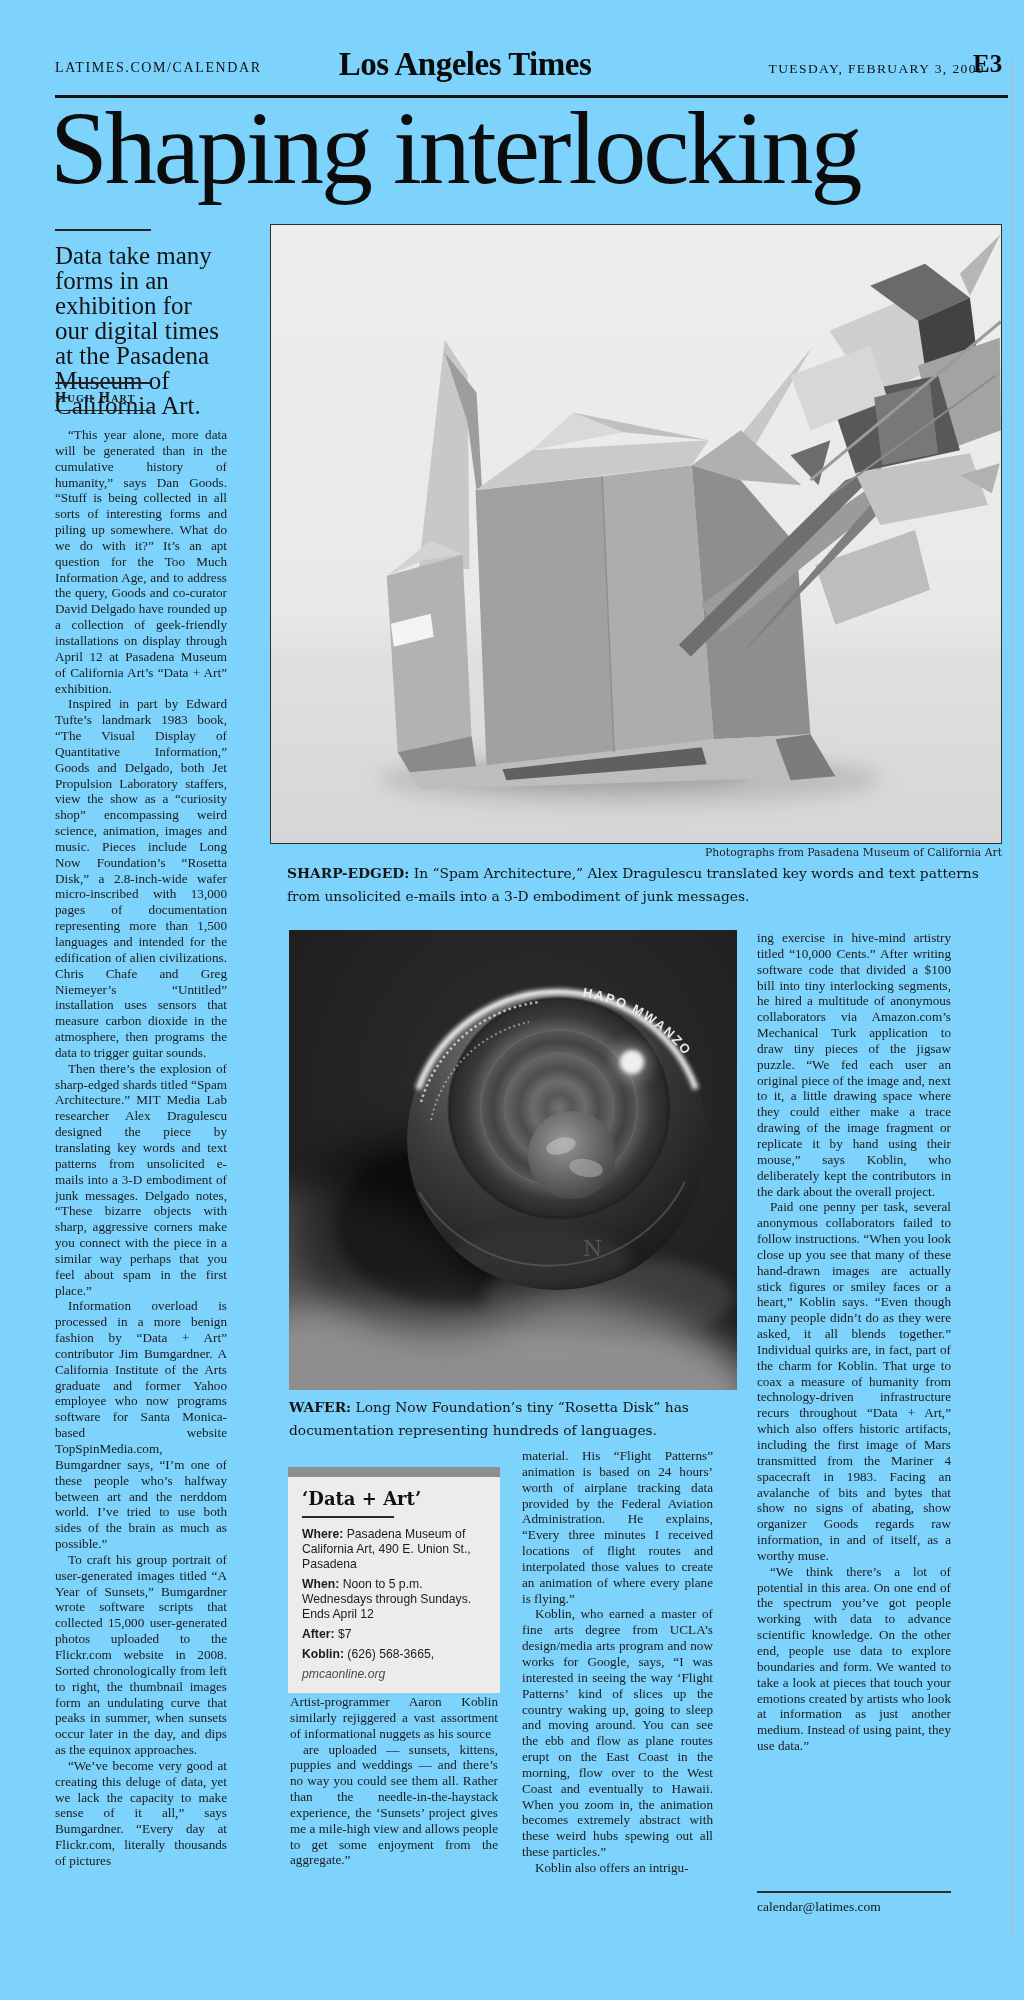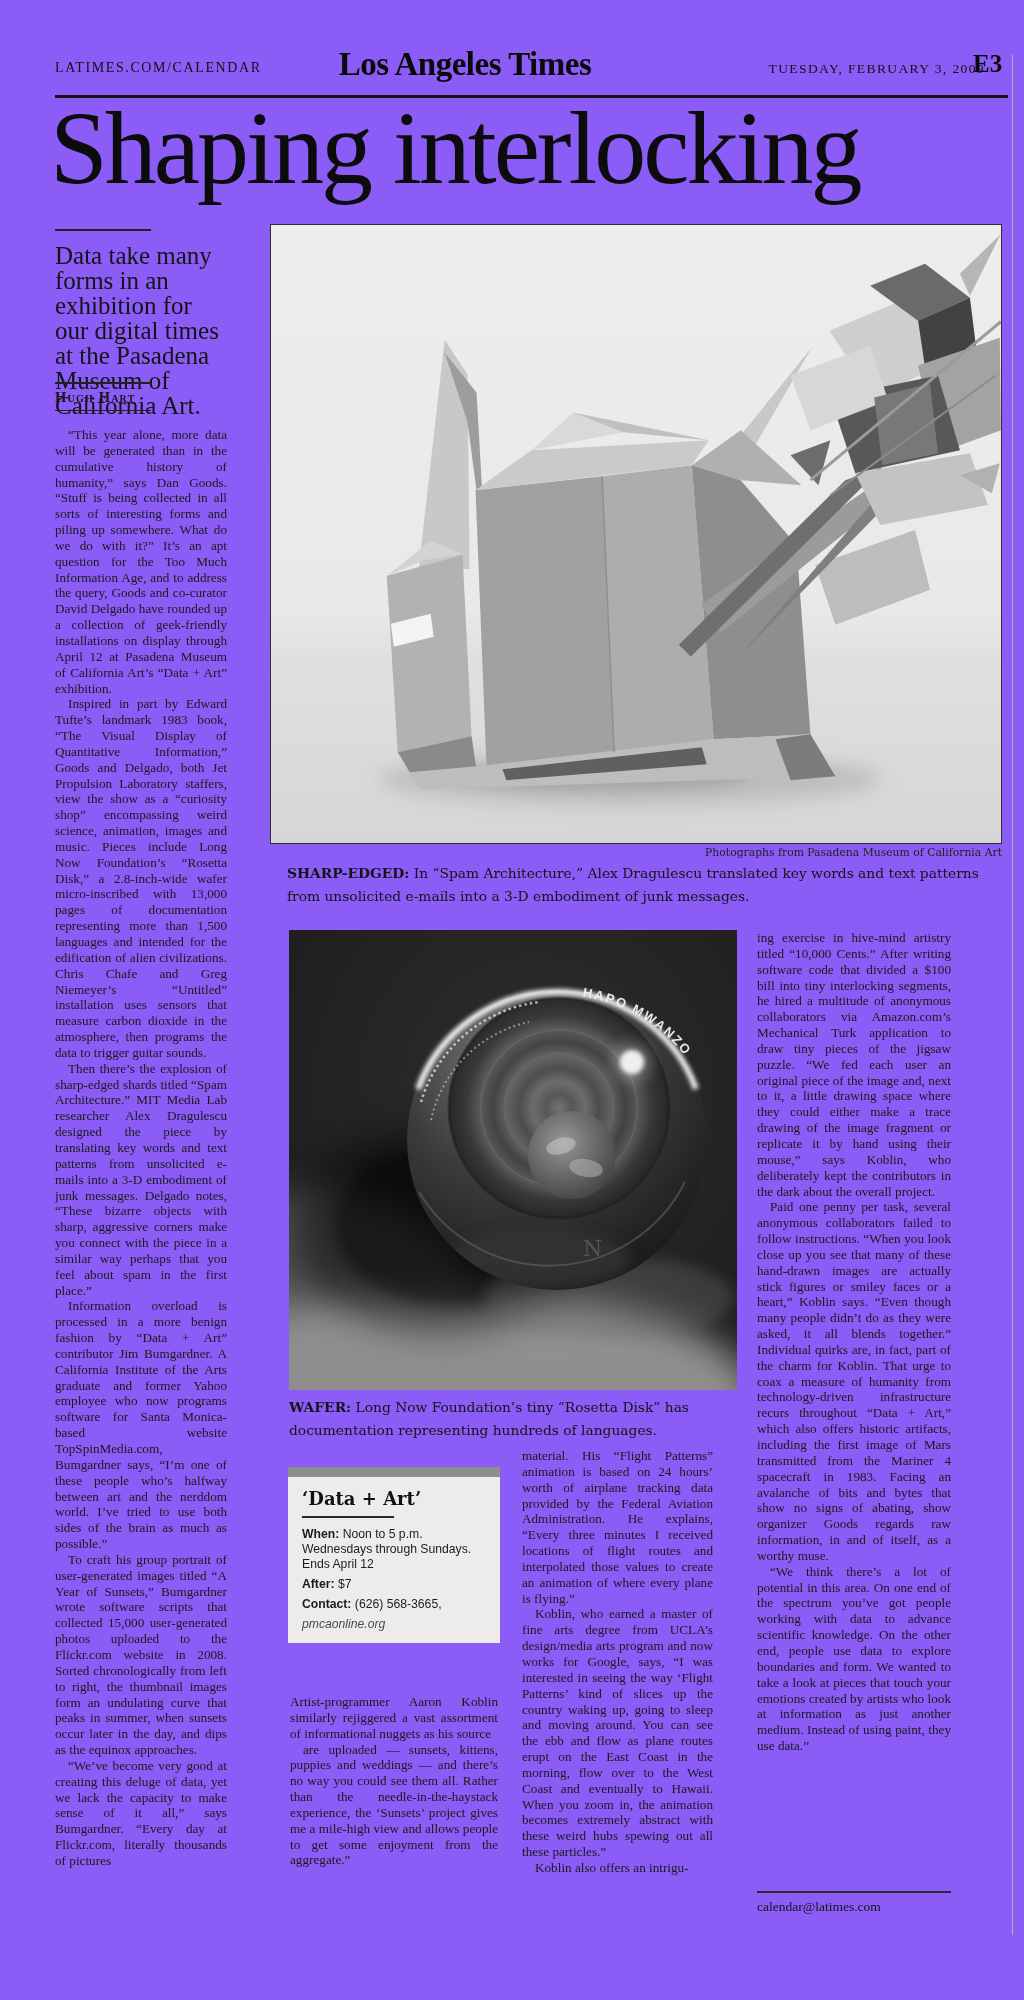--- a/index.html
+++ b/index.html
@@ -1,19 +1,19 @@
 <!DOCTYPE html>
 <html><head>
 <meta charset="utf-8">
 <style>
   * { margin:0; padding:0; box-sizing:border-box; }
   html,body { background:#ffffff; }
   #paper {
     position:relative; width:1024px; height:2000px;
-    background:#8b5cf6; color:#161616;
+    background:#7dd3fc; color:#161616;
     font-family:"Liberation Serif", serif;
     overflow:hidden;
   }
   .abs { position:absolute; }
 
   
   .kicker { left:55px; top:60px; font-size:14px; letter-spacing:1.6px; color:#111; }
   .masthead { left:300px; top:46px; width:330px; text-align:center;
               font-size:33px; font-weight:bold; letter-spacing:-0.5px; color:#0b0b0b; }
   .dateline { left:710px; top:61px; width:275px; text-align:right; font-size:13.5px; letter-spacing:1.4px; color:#111; }
@@ -226,23 +226,24 @@
   <div class="abs caption caption2">
     <b>WAFER:</b>
     <span>Long Now Foundation’s tiny “Rosetta Disk” has documentation representing hundreds of languages.</span>
   </div>
 
   <div class="abs infobox-bar"></div>
   <div class="abs infobox">
     <div class="ib-title">‘Data + Art’</div>
     <div class="ib-rule"></div>
     <div>
+        <p class="ib-row"><b>Where:</b> <span>Pasadena Museum of California Art, 490 E. Union St., Pasadena</span></p>
         <p class="ib-row"><b>When:</b> <span>Noon to 5 p.m. Wednesdays through Sundays. Ends April 12</span></p>
         <p class="ib-row"><b>After:</b> <span>$7</span></p>
-        <p class="ib-row"><b>Contact:</b> <span>(626) 568-3665,</span></p>
+        <p class="ib-row"><b>Koblin:</b> <span>(626) 568-3665,</span></p>
       </div>
     <a class="ib-site">pmcaonline.org</a>
   </div>
 
   <div class="abs body-copy col1">
       <p class="para">“This year alone, more data will be generated than in the cumulative history of humanity,” says Dan Goods. “Stuff is being collected in all sorts of interesting forms and piling up somewhere. What do we do with it?” It’s an apt question for the Too Much Information Age, and to address the query, Goods and co-curator David Delgado have rounded up a collection of geek-friendly installations on display through April 12 at Pasadena Museum of California Art’s “Data + Art” exhibition.</p>
       <p class="para">Inspired in part by Edward Tufte’s landmark 1983 book, “The Visual Display of Quantitative Information,” Goods and Delgado, both Jet Propulsion Laboratory staffers, view the show as a “curiosity shop” encompassing weird science, animation, images and music. Pieces include Long Now Foundation’s “Rosetta Disk,” a 2.8-inch-wide wafer micro-inscribed with 13,000 pages of documentation representing more than 1,500 languages and intended for the edification of alien civilizations. Chris Chafe and Greg Niemeyer’s “Untitled” installation uses sensors that measure carbon dioxide in the atmosphere, then programs the data to trigger guitar sounds.</p>
       <p class="para">Then there’s the explosion of sharp-edged shards titled “Spam Architecture.” MIT Media Lab researcher Alex Dragulescu designed the piece by translating key words and text patterns from unsolicited e-mails into a 3-D embodiment of junk messages. Delgado notes, “These bizarre objects with sharp, aggressive corners make you connect with the piece in a similar way perhaps that you feel about spam in the first place.”</p>
       <p class="para">Information overload is processed in a more benign fashion by “Data + Art” contributor Jim Bumgardner. A California Institute of the Arts graduate and former Yahoo employee who now programs software for Santa Monica-based website TopSpinMedia.com, Bumgardner says, “I’m one of these people who’s halfway between art and the nerddom world. I’ve tried to use both sides of the brain as much as possible.”</p>
       <p class="para">To craft his group portrait of user-generated images titled “A Year of Sunsets,” Bumgardner wrote software scripts that collected 15,000 user-generated photos uploaded to the Flickr.com website in 2008. Sorted chronologically from left to right, the thumbnail images form an undulating curve that peaks in summer, when sunsets occur later in the day, and dips as the equinox approaches.</p>

